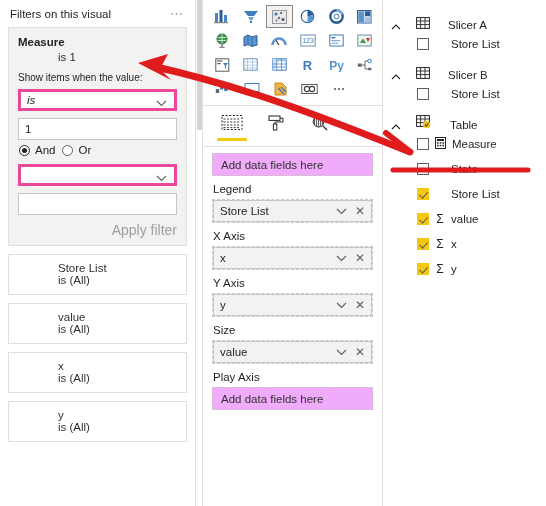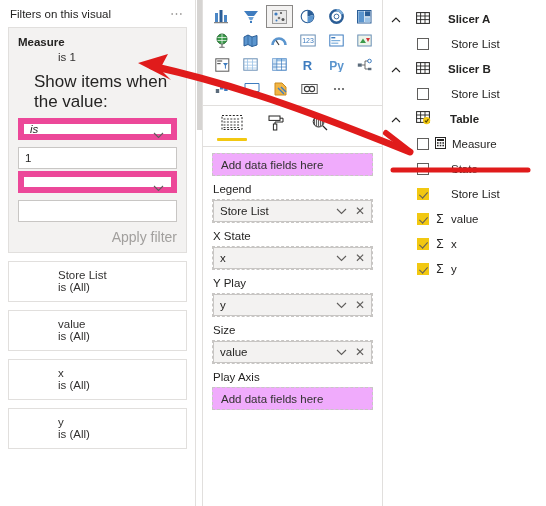--- a/index.html
+++ b/index.html
@@ -40,24 +40,24 @@
     padding:7px 9px 8px 9px;
     margin-bottom:8px;
   }
   .filter-card.expanded {
     background:#f3f2f1;
     border:1px solid #e1dfdd;
     padding:8px 9px 7px 9px;
   }
   .fc-title { font-weight:bold; font-size:11.5px; color:#252423; margin-bottom:3px; }
   .fc-sub { font-size:11.5px; color:#323130;padding-left:40px; }
-  .fc-label { font-size:17px; color:#252423; margin:9px 0 6px 16px; }
+  .fc-label { font-size:10px; color:#252423; margin:9px 0 6px 0; }
 
   .combo {
-    height:22px; background:#fff; border:6px solid #ec4899;
+    height:22px; background:#fff; border:3px solid #ec4899;
     display:flex; align-items:center; padding:0 6px;
     font-size:11.5px; color:#252423; margin-bottom:7px;
     position:relative;
     font-style:italic;
   }
   .combo .chev { position:absolute; right:7px; top:5px; }
   .txtbox {
     height:22px; background:#fff; border:1px solid #c8c6c4;
     display:flex; align-items:center; padding:0 6px;
     font-size:11.5px; color:#252423; margin-bottom:2px;
@@ -133,22 +133,22 @@
   .well-chip .chev { margin-right:8px; }
   .well-chip .x { color:#605e5c; font-size:12px; line-height:10px; }
   .well-wrap { border:1px dashed #c8c6c4; padding:0; }
 
   
   .fields-pane {
     width:156px; height:506px; background:#fff;
     padding:6px 6px 0 6px; overflow:hidden;
   }
   .tbl-row {
-    display:flex; align-items:center; gap:15px;
-    height:25px; padding-left:2px;font-weight:bold;
+    display:flex; align-items:flex-end; gap:15px;
+    height:25px; padding-left:2px;
   }
   .tbl-row .tname { font-size:11.5px; color:#252423; margin-left:3px; }
   .chev-up { width:10px; height:10px; }
   .fld-row {
     display:flex; align-items:center; gap:6px;
     height:25px; padding-left:28px;
   }
   .cb {
     width:12px; height:12px; border:1px solid #605e5c;
     background:#fff; flex:none;
@@ -192,20 +192,30 @@
           <svg width="11" height="7" viewBox="0 0 11 7">
               <path d="M1 1 L5.5 5.5 L10 1" stroke="#605e5c" stroke-width="1.1" fill="none"></path>
             </svg>
         </span>
       </div>
 
       <div class="txtbox">
         <span>1</span>
       </div>
 
+      <div class="radio-row">
+        <label class="radio">
+          <span class="rdot on"></span>
+          <span>And</span>
+        </label>
+        <label class="radio">
+          <span class="rdot"></span>
+          <span>Or</span>
+        </label>
+      </div>
 
       <div class="combo">
         <span></span>
         <span class="chev">
           <svg width="11" height="7" viewBox="0 0 11 7">
               <path d="M1 1 L5.5 5.5 L10 1" stroke="#605e5c" stroke-width="1.1" fill="none"></path>
             </svg>
         </span>
       </div>
 
@@ -459,34 +469,34 @@
           <span class="lbl">Store List</span>
           <span class="chev">
             <svg width="11" height="7" viewBox="0 0 11 7">
                 <path d="M1 1 L5.5 5.5 L10 1" stroke="#605e5c" stroke-width="1.1" fill="none"></path>
               </svg>
           </span>
           <span class="x">✕</span>
         </div>
       </div>
 
-      <div class="well-title">X State</div>
+      <div class="well-title">X Axis</div>
       <div class="well-wrap">
         <div class="well-chip">
           <span class="lbl">x</span>
           <span class="chev">
             <svg width="11" height="7" viewBox="0 0 11 7">
                 <path d="M1 1 L5.5 5.5 L10 1" stroke="#605e5c" stroke-width="1.1" fill="none"></path>
               </svg>
           </span>
           <span class="x">✕</span>
         </div>
       </div>
 
-      <div class="well-title">Y Play</div>
+      <div class="well-title">Y Axis</div>
       <div class="well-wrap">
         <div class="well-chip">
           <span class="lbl">y</span>
           <span class="chev">
             <svg width="11" height="7" viewBox="0 0 11 7">
                 <path d="M1 1 L5.5 5.5 L10 1" stroke="#605e5c" stroke-width="1.1" fill="none"></path>
               </svg>
           </span>
           <span class="x">✕</span>
         </div>

